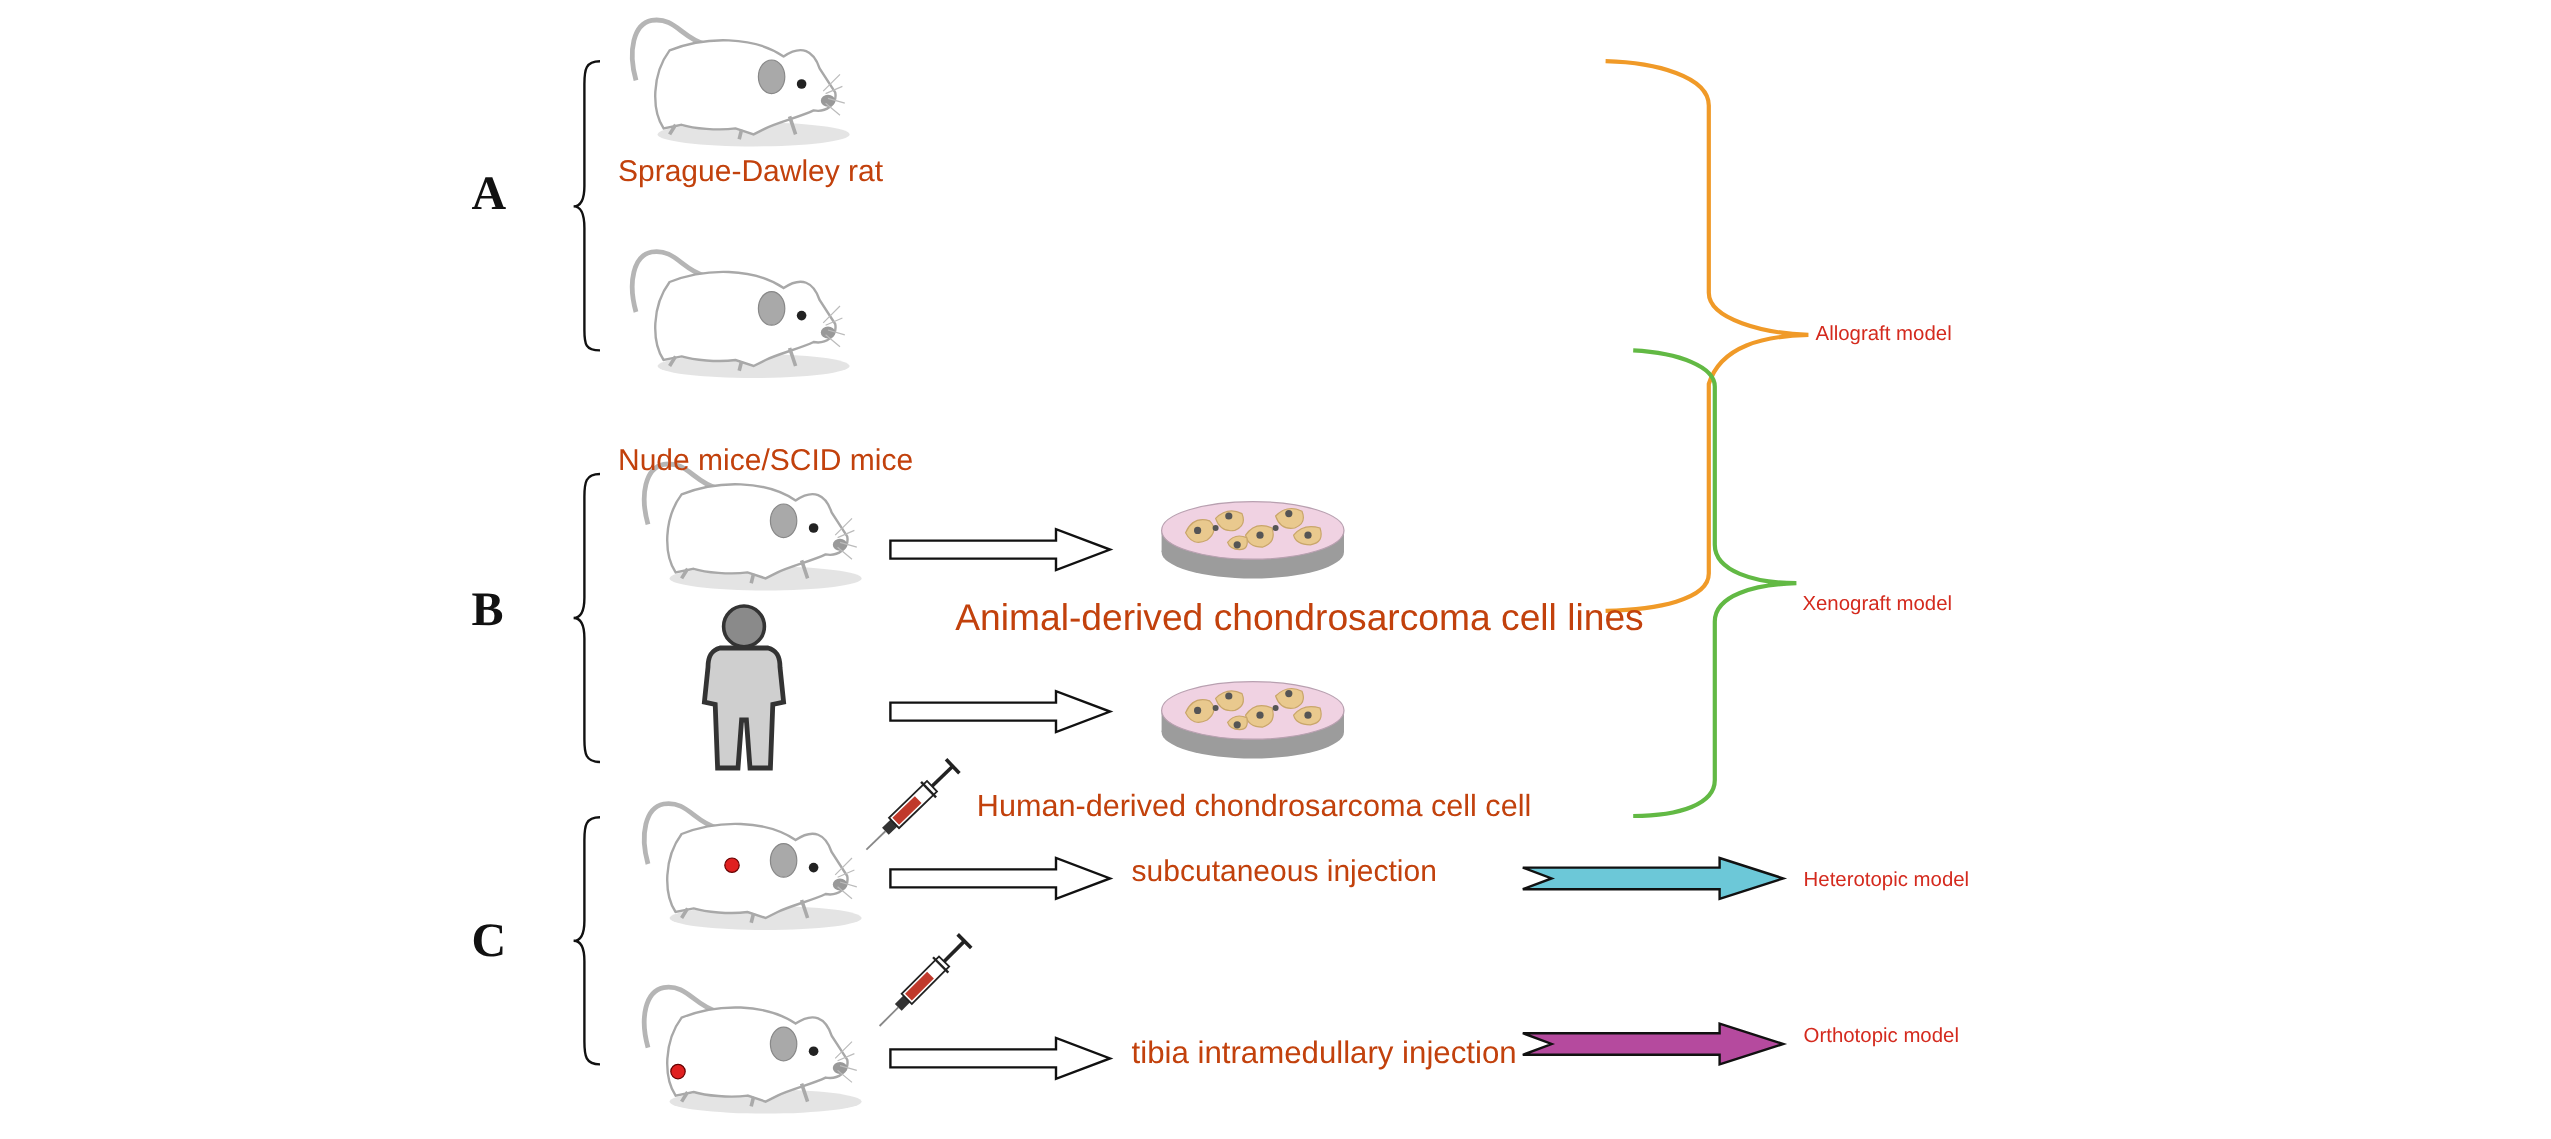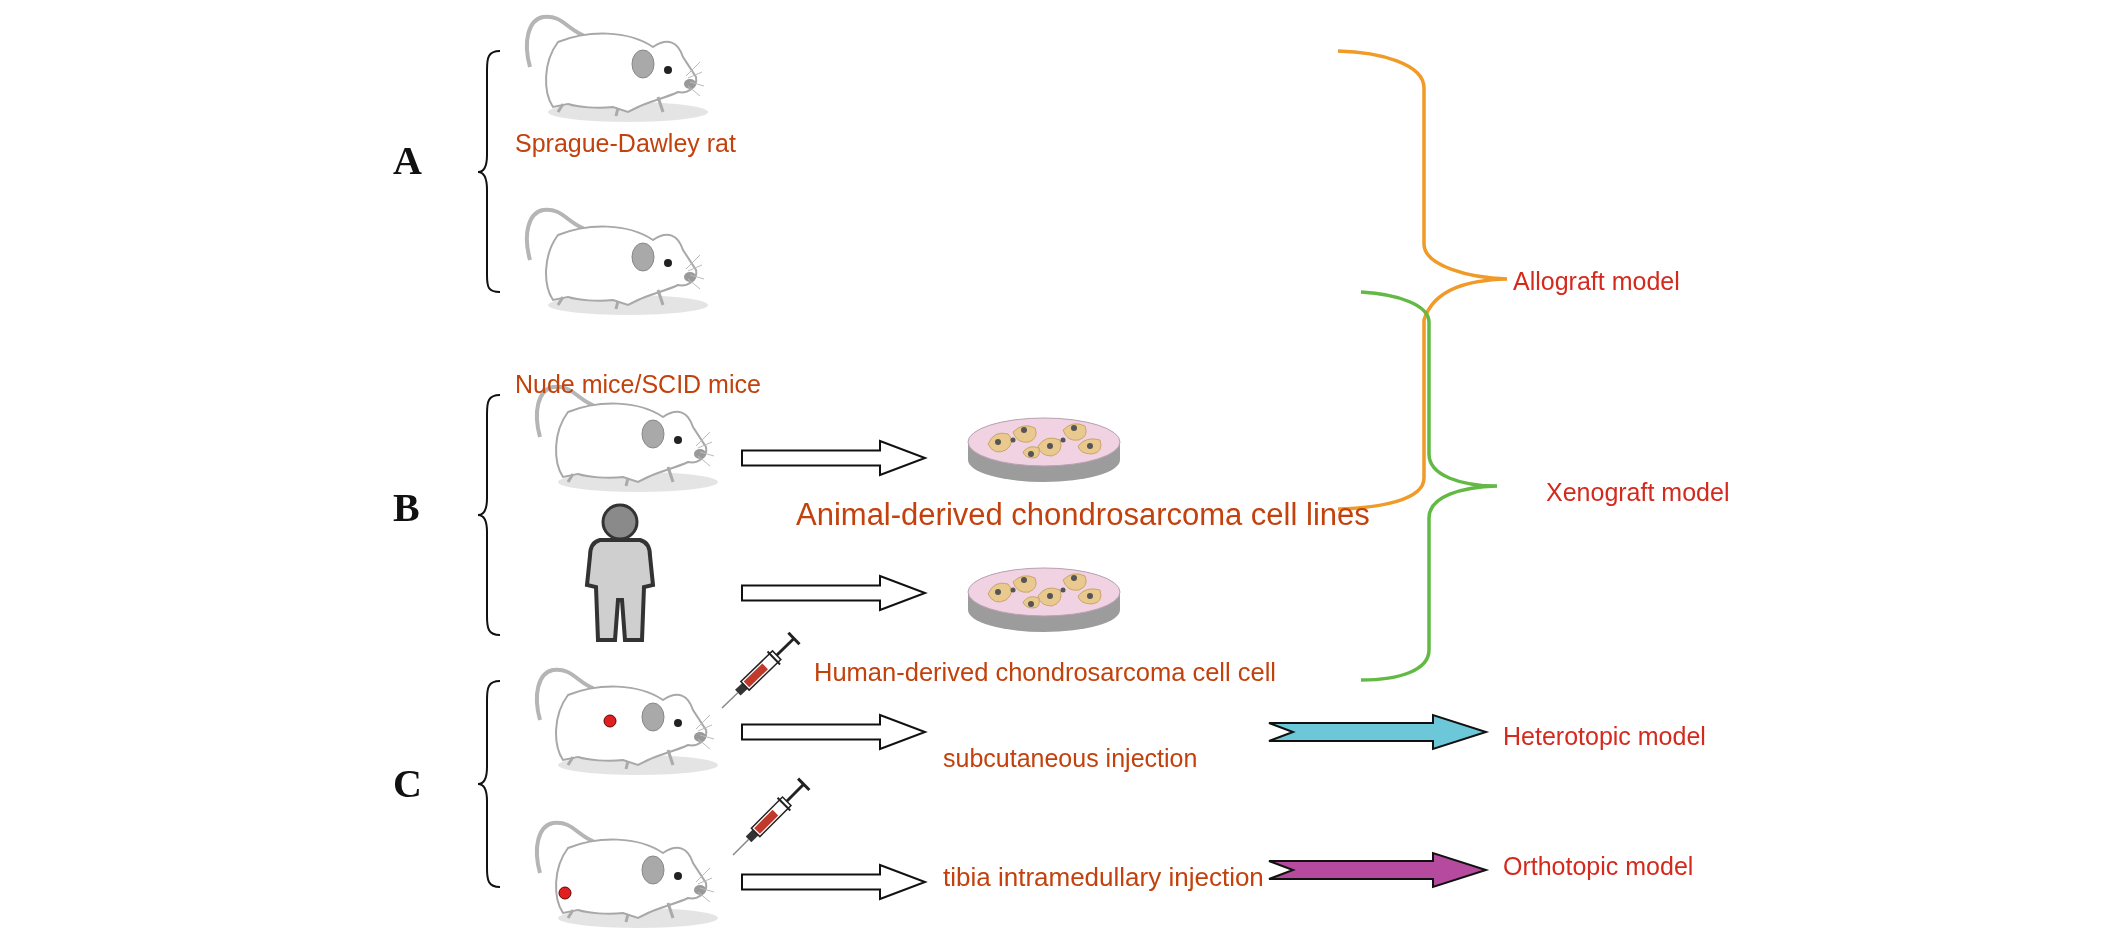--- a/index.html
+++ b/index.html
@@ -1,20 +1,20 @@
 <!DOCTYPE html>
 <html><head>
 <meta charset="utf-8">
 <style>
   html, body { margin: 0; padding: 0; background: #ffffff; }
   body { width: 2126px; height: 949px; position: relative; overflow: hidden; }
   #stage { position: absolute; left: 0; top: 0; width: 2126px; height: 949px; }
   .lbl { position: absolute; font-family: "Liberation Sans", sans-serif; color: #c2410c; white-space: nowrap; line-height: 1; }
   .panel-letter { position: absolute; font-family: "Liberation Serif", serif; font-weight: bold; font-size: 40px; color: #111; line-height: 1; }
-  .model { position: absolute; font-family: "Liberation Sans", sans-serif; color: #d42a1e; font-size: 25px; white-space: nowrap; line-height: 1; }
+  .model { position: absolute; font-family: "Liberation Sans", sans-serif; color: #d42a1e; font-size: 17px; white-space: nowrap; line-height: 1; }
 </style>
 </head>
 <body>
 
 <svg id="stage" width="2126" height="949" viewBox="0 0 2126 949" xmlns="http://www.w3.org/2000/svg">
   <defs>
     <g id="mouse-shape">
 
       <ellipse cx="110" cy="100" rx="80" ry="10" fill="#d8d8d8" opacity="0.7"></ellipse>
 
@@ -114,19 +114,19 @@
 <div class="panel-letter" style="left:393px; top:141px;">A</div>
 <div class="panel-letter" style="left:393px; top:488px;">B</div>
 <div class="panel-letter" style="left:393px; top:764px;">C</div>
 
 <div class="lbl" style="left:515px; top:131px; font-size:25px;">Sprague-Dawley rat</div>
 <div class="lbl" style="left:515px; top:328px; font-size:25px;margin-top:44px;">Nude mice/SCID mice</div>
 
 <div class="lbl" style="left:796px; top:499px; font-size:31px;">Animal-derived chondrosarcoma cell lines</div>
 <div class="lbl" style="left:814px; top:660px; font-size:25.5px;">Human-derived chondrosarcoma cell cell</div>
 
-<div class="lbl" style="left:943px; top:714px; font-size:25px;margin-top:32px;">subcutaneous injection</div>
+<div class="lbl" style="left:943px; top:714px; font-size:25px;">subcutaneous injection</div>
 <div class="lbl" style="left:943px; top:864px; font-size:26px;">tibia intramedullary injection</div>
 
 <div class="model" style="left:1513px; top:269px;">Allograft model</div>
-<div class="model" style="left:1502px; top:480px;margin-left:44px;">Xenograft model</div>
+<div class="model" style="left:1502px; top:494px;">Xenograft model</div>
 <div class="model" style="left:1503px; top:724px;">Heterotopic model</div>
 <div class="model" style="left:1503px; top:854px;">Orthotopic model</div>
 
 </body></html>

